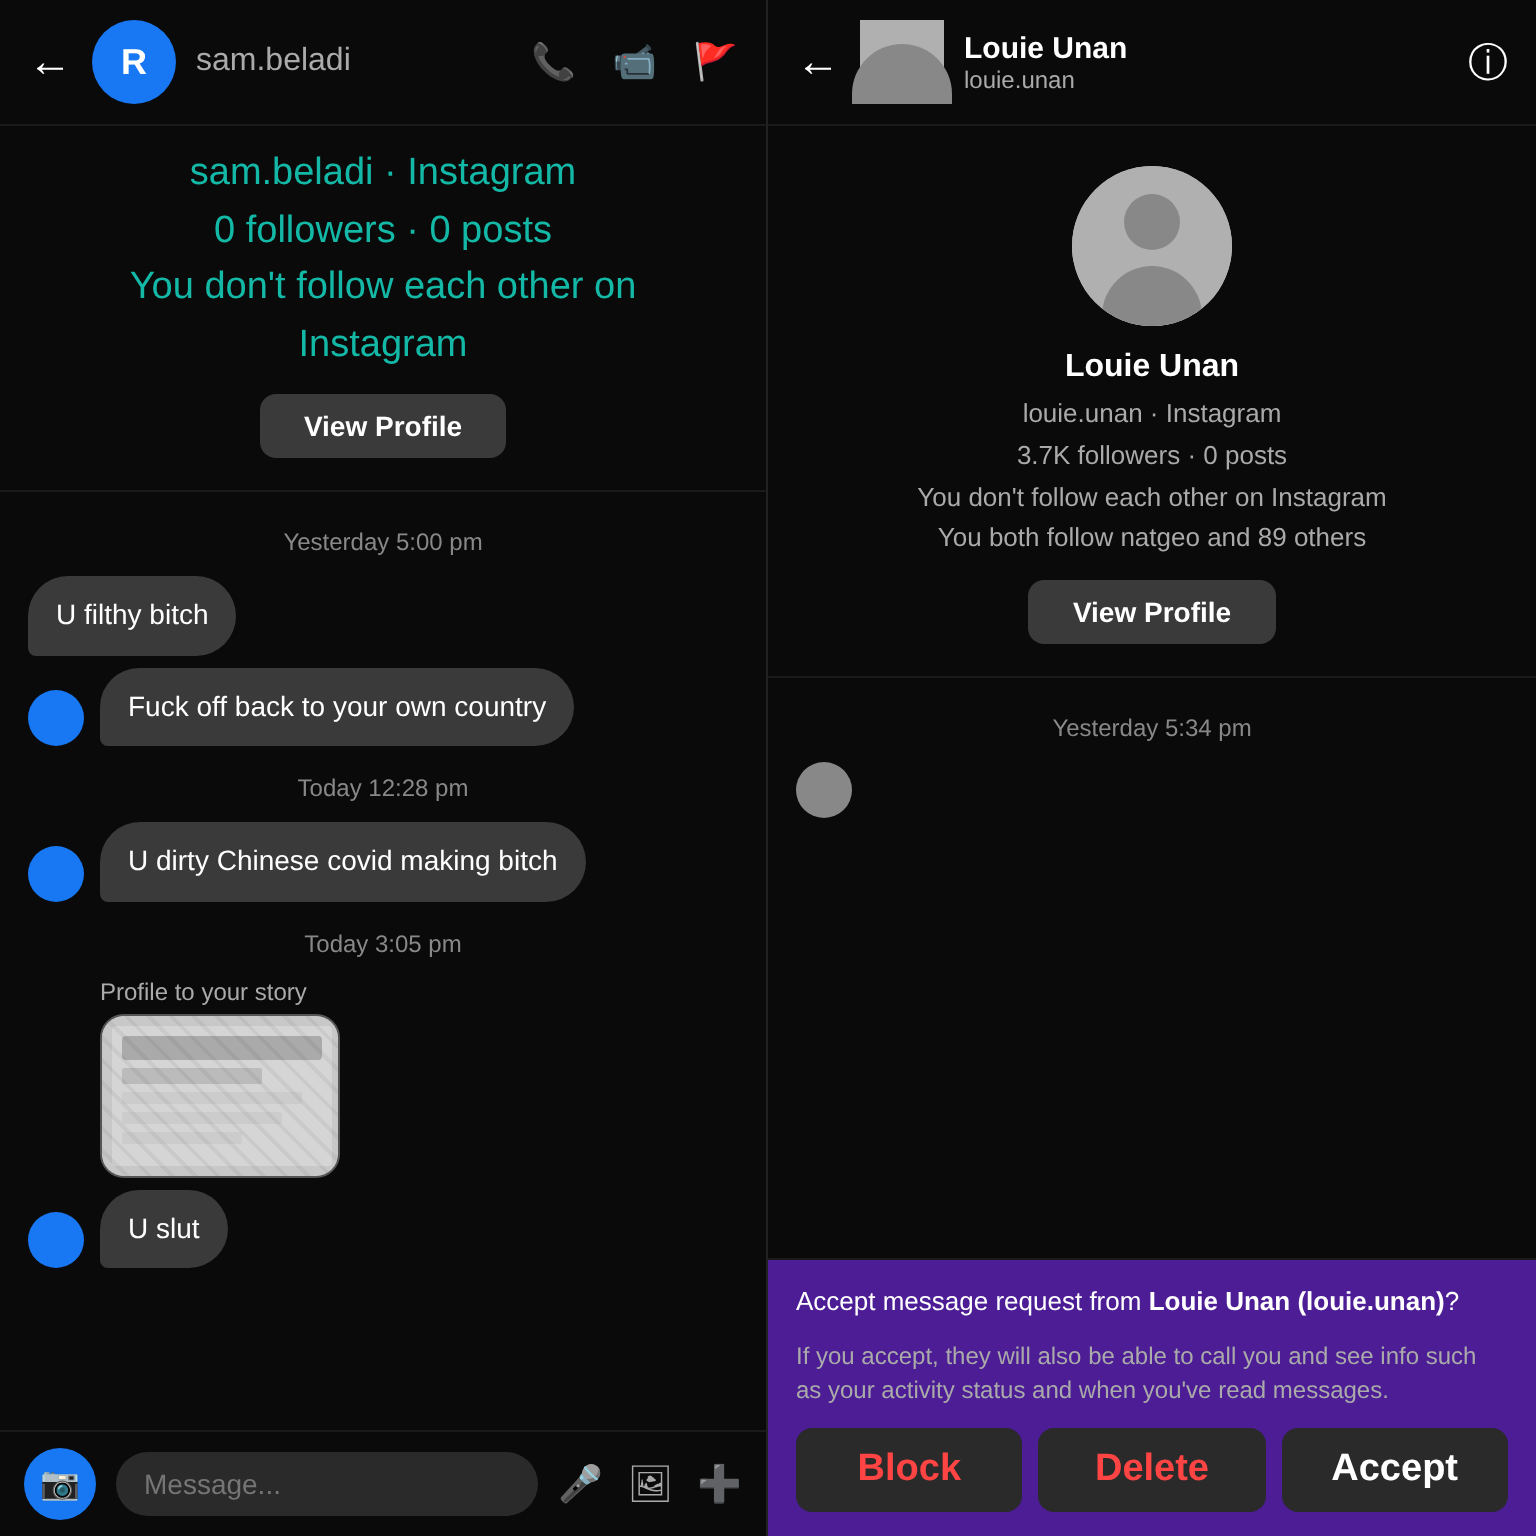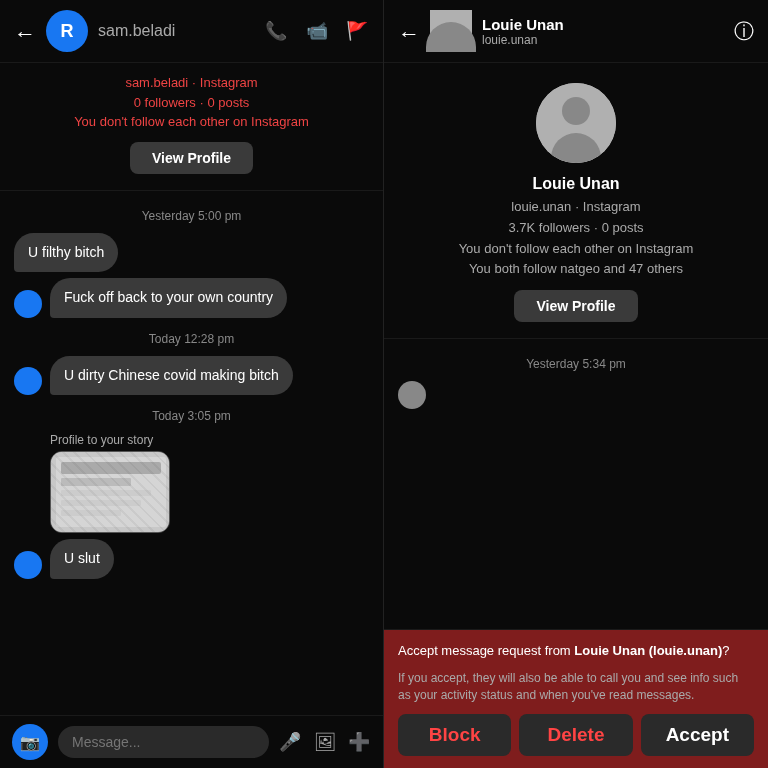--- a/index.html
+++ b/index.html
@@ -78,22 +78,22 @@
     }
 
     
     .left-profile-card {
       text-align: center;
       padding: 10px 20px 16px;
       border-bottom: 1px solid #1a1a1a;
     }
 
     .profile-info-text {
-      color: #ef4444;
-      font-size: 13px;
+      color: #14b8a6;
+      font-size: 19px;
       line-height: 1.5;
     }
 
     .view-profile-btn {
       margin-top: 10px;
       background: #3a3a3a;
       color: #fff;
       border: none;
       border-radius: 8px;
       padding: 8px 22px;
@@ -353,21 +353,21 @@
       width: 28px;
       height: 28px;
       border-radius: 50%;
       background: #888;
       flex-shrink: 0;
     }
 
     
     .accept-bar {
       padding: 12px 14px;
-      background: #7f1d1d;
+      background: #4c1d95;
       border-top: 1px solid #1a1a1a;
     }
 
     .accept-text {
       color: #fff;
       font-size: 13px;
       line-height: 1.4;
       margin-bottom: 10px;
     }
 
@@ -514,21 +514,21 @@
   </div>
 
   <div class="right-profile-card">
     <div class="right-big-avatar">
       <div class="avatar-person"></div>
     </div>
     <div class="right-profile-name">Louie Unan</div>
     <div class="right-profile-info">louie.unan · Instagram</div>
     <div class="right-profile-info">3.7K followers · 0 posts</div>
     <div class="right-profile-info">You don't follow each other on Instagram</div>
-    <div class="right-profile-info">You both follow natgeo and 47 others</div>
+    <div class="right-profile-info">You both follow natgeo and 89 others</div>
     <button class="view-profile-btn">View Profile</button>
   </div>
 
   <div class="right-chat-area">
 
     <div class="timestamp">Yesterday 5:34 pm</div>
 
     <div class="msg-row received">
       <div class="right-msg-avatar"></div>
     </div>

